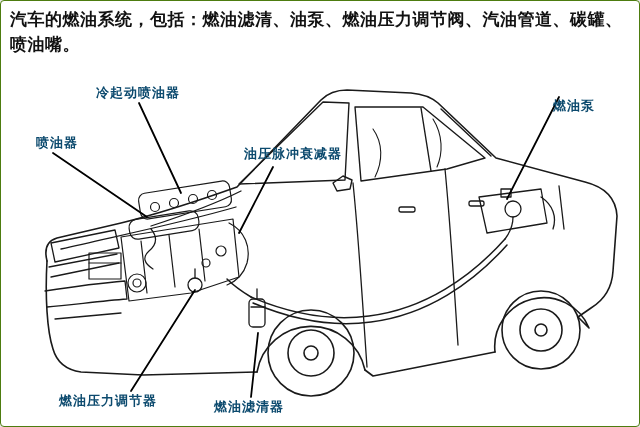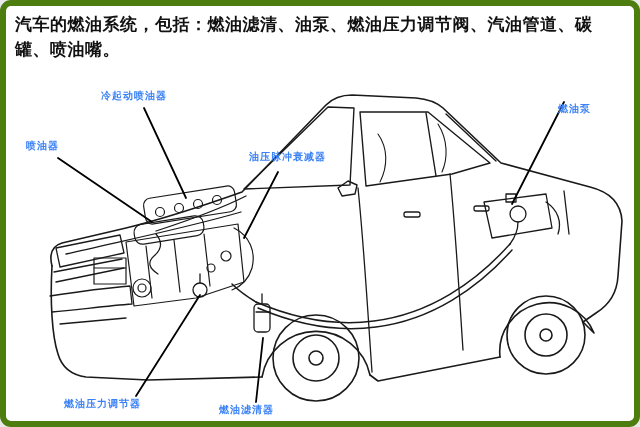--- a/index.html
+++ b/index.html
@@ -1,44 +1,44 @@
 <!DOCTYPE html>
 <html><head>
 <meta charset="utf-8">
 <style>
   html,body{margin:0;padding:0;background:#e9e9e9;}
   .frame{
     position:relative;
     width:640px;height:427px;
     background:#ffffff;
-    border:6px solid #4d7c0f;
-    border-radius:11px;
+    border:1px solid #4d7c0f;
+    border-radius:4px;
     overflow:hidden;
     font-family:Liberation Serif, serif;
     box-sizing:border-box;
   }
   .header{
     position:absolute;
     top:7px;left:9px;right:9px;
     font-size:17px;
     font-weight:bold;
     line-height:1.45;
     color:#111111;
     letter-spacing:0.5px;
   }
   .diagram-svg{
     position:absolute;
     top:0;left:0;
     width:640px;height:427px;
   }
   .dlabel{
     position:absolute;
-    font-size:10px;
+    font-size:13px;
     font-weight:bold;
-    color:#3b82f6;
+    color:#0c4a6e;
     white-space:nowrap;
     letter-spacing:1px;
   }
 </style>
 </head>
 <body>
 
 <div class="frame">
 
   <svg class="diagram-svg" viewBox="0 0 640 427">
@@ -147,19 +147,19 @@
         <path d="M558,96 L506,198"></path>
         <path d="M130,390 L194,289"></path>
         <path d="M250,396 L257,332"></path>
       </g>
     </g>
   </svg>
 
   <div class="header">汽车的燃油系统，包括：燃油滤清、油泵、燃油压力调节阀、汽油管道、碳罐、喷油嘴。</div>
 
   <div class="dlabel" style="left:95px;top:83px;">冷起动喷油器</div>
-  <div class="dlabel" style="left:20px;top:133px;">喷油器</div>
+  <div class="dlabel" style="left:35px;top:133px;">喷油器</div>
   <div class="dlabel" style="left:243px;top:144px;">油压脉冲衰减器</div>
   <div class="dlabel" style="left:552px;top:96px;">燃油泵</div>
   <div class="dlabel" style="left:213px;top:397px;">燃油滤清器</div>
   <div class="dlabel" style="left:58px;top:391px;">燃油压力调节器</div>
 
 </div>
 
 </body></html>

